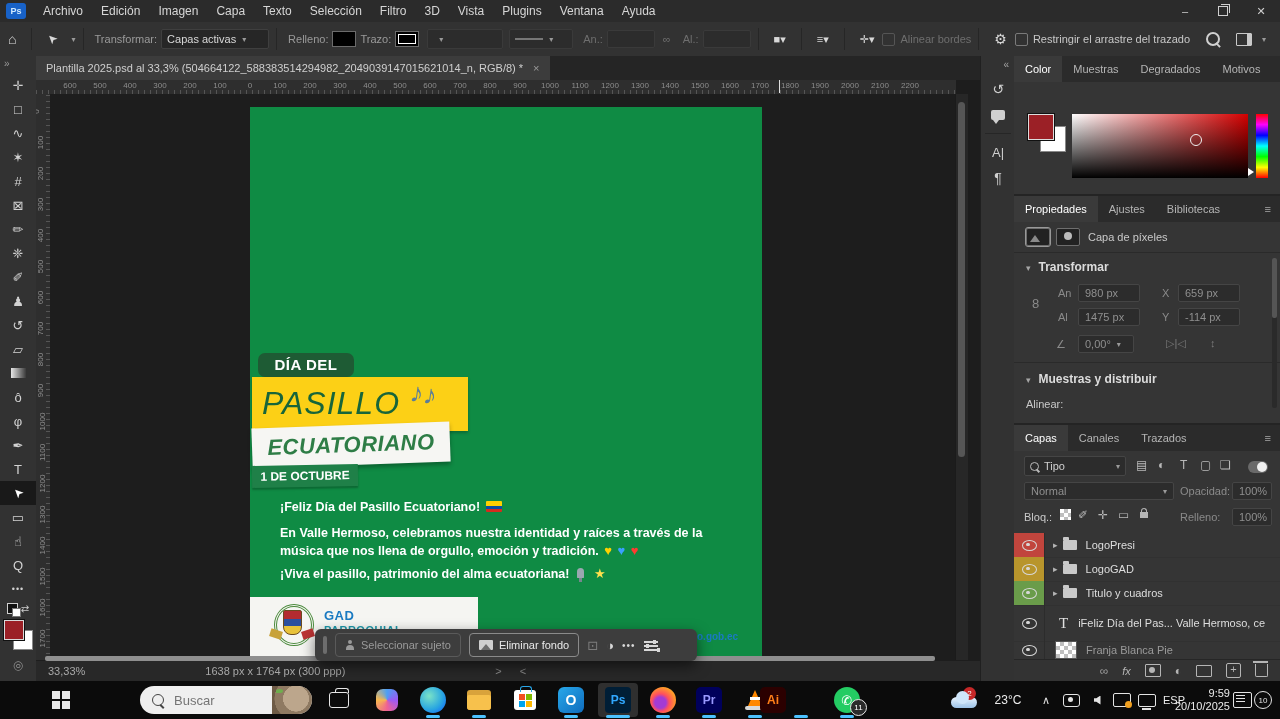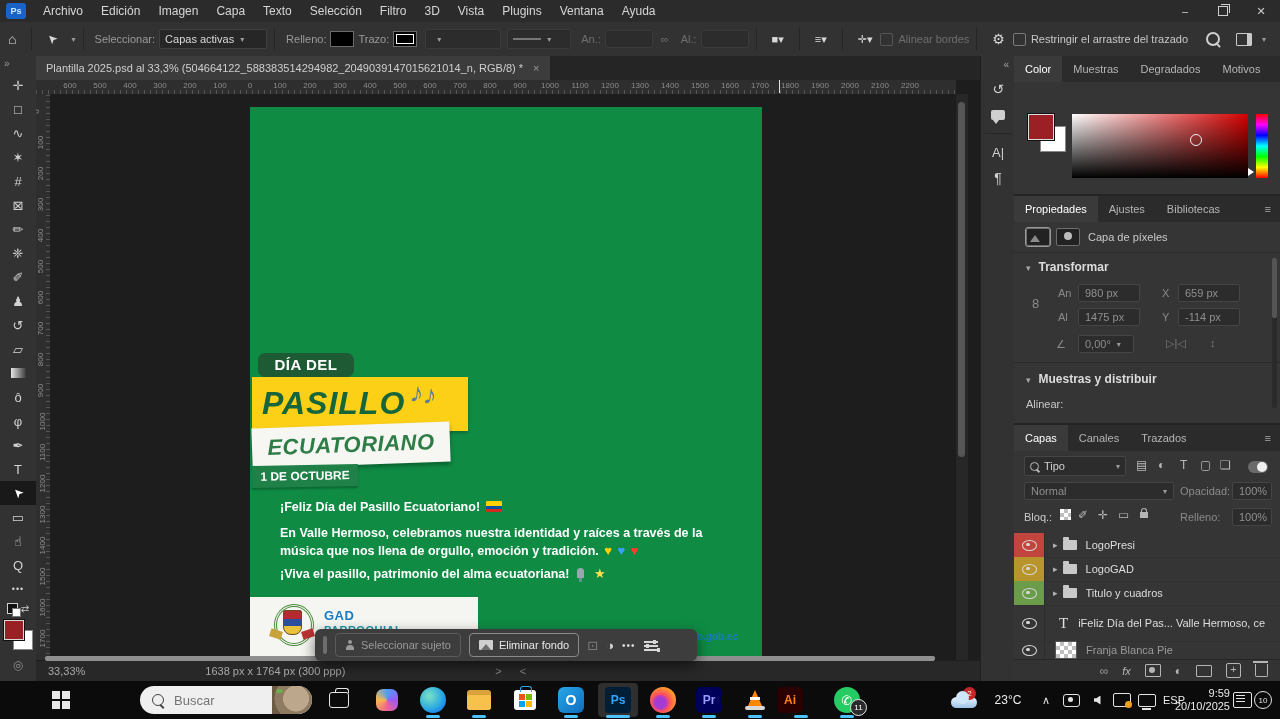--- a/index.html
+++ b/index.html
@@ -67,21 +67,21 @@
   .vscroll{left:955px;top:94px;width:12px;height:566px;background:#272727;border-left:1px solid #1b1b1b;}
   .vthumb{position:absolute;left:2px;top:8px;width:7px;height:355px;background:#565656;border-radius:4px;}
   .hthumb{left:45px;top:656px;width:890px;height:5px;background:#8f8f8f;border-radius:2px;z-index:3;}
   .statusbar{left:36px;top:661px;width:944px;height:20px;background:#282828;color:#a8a8a8;font-size:11px;
              display:flex;align-items:center;z-index:2;}
   
   .poster{position:absolute;left:200px;top:13px;width:512px;height:550px;background:#0f8b44;}
   .p-badge{position:absolute;left:8px;top:246px;width:96px;height:24px;background:#1e5b34;border-radius:7px;
            color:#fff;font-weight:bold;font-size:15px;letter-spacing:.5px;text-align:center;line-height:24px;}
   .p-yellow{position:absolute;left:2px;top:270px;width:216px;height:54px;background:#fcd016;box-shadow:0 2px 3px rgba(0,0,0,.25);}
-  .p-title{position:absolute;left:10px;top:8px;font-style:italic;font-weight:700;font-size:32px;color:#17653a;letter-spacing:1px;}
+  .p-title{position:absolute;left:10px;top:8px;font-style:italic;font-weight:400;font-size:32px;color:#17653a;letter-spacing:1px;}
   .p-notes{position:absolute;left:158px;top:2px;color:#5b7d99;font-size:27px;transform:rotate(8deg);}
   .p-torn{position:absolute;left:2px;top:318px;width:198px;height:40px;background:#f6f6f3;transform:rotate(-2deg);
           box-shadow:0 3px 4px rgba(0,0,0,.3);text-align:center;line-height:40px;}
   .p-sub{font-style:italic;font-weight:bold;font-size:22px;color:#2e7d46;letter-spacing:.5px;}
   .p-ribbon{position:absolute;left:2px;top:358px;width:106px;height:22px;background:#1f8048;transform:rotate(-1deg);
             color:#fff;font-weight:800;font-size:12px;text-align:center;line-height:22px;box-shadow:0 2px 2px rgba(0,0,0,.25);}
   .p-body{position:absolute;left:30px;width:462px;color:#fff;font-weight:bold;font-size:12.5px;line-height:17px;}
   .flagchip{display:inline-block;width:16px;height:11px;vertical-align:-1px;margin-left:6px;border-radius:1px;
             background:linear-gradient(to bottom,#ffd100 0 50%,#0a4fa0 50% 75%,#d52b1e 75% 100%);}
   .heart{font-size:13px;margin-left:2px;}
@@ -277,21 +277,21 @@
       <div class="winbtn" data-name="close-button">✕</div>
     </div>
   </div>
 
   <div class="abs optionsbar" data-name="options-bar">
     <span class="ob-icon" data-name="home-icon">⌂</span>
     <span class="ob-sep"></span>
     <span class="ob-icon" data-name="current-tool-icon" style="transform:rotate(-135deg);font-size:12px;">➤</span>
     <span class="caret" data-name="tool-preset-caret">▾</span>
     <span class="ob-sep"></span>
-    <span class="ob-label" data-name="select-label">Seleccionar:</span>
+    <span class="ob-label" data-name="select-label">Transformar:</span>
     <span class="ob-dd" data-name="select-mode-dropdown" style="width:96px;">
       <span>Capas activas</span>
         <span class="caret">▾</span>
     </span>
     <span class="ob-sep"></span>
     <span class="ob-label" data-name="fill-label">Relleno:</span>
     <span class="swatch" data-name="fill-swatch"></span>
     <span class="ob-label" style="text-align:right;" data-name="stroke-label">Trazo:</span>
     <span class="swatch stroke" data-name="stroke-swatch"></span>
     <span class="ob-dd disabled" data-name="stroke-width-dropdown" style="width:64px;margin-left:8px;">
@@ -741,21 +741,21 @@
     <div class="tb-item" style="left:694px;width:30px;" data-name="premiere-icon">
         <span class="prico">Pr</span>
       </div>
     <div class="tb-item" style="left:740px;width:30px;" data-name="vlc-icon">
         <span class="vlc">
           <span class="cone"></span>
           <span class="stripe"></span>
           <span class="base"></span>
         </span>
       </div>
-    <div class="tb-item" style="left:775px;width:30px;text-align:center;" data-name="illustrator-icon">
+    <div class="tb-item" style="left:758px;width:30px;text-align:center;" data-name="illustrator-icon">
         <span class="aiico">Ai</span>
       </div>
     <div class="tb-item" style="left:832px;width:30px;" data-name="whatsapp-icon">
       <span class="wa">
           <span data-name="phone-icon">✆</span>
         <span class="wabadge" data-name="whatsapp-badge">11</span>
       </span>
     </div>
     <span class="indicator" style="left:426px;"></span>
     <span class="indicator" style="left:472px;"></span>

